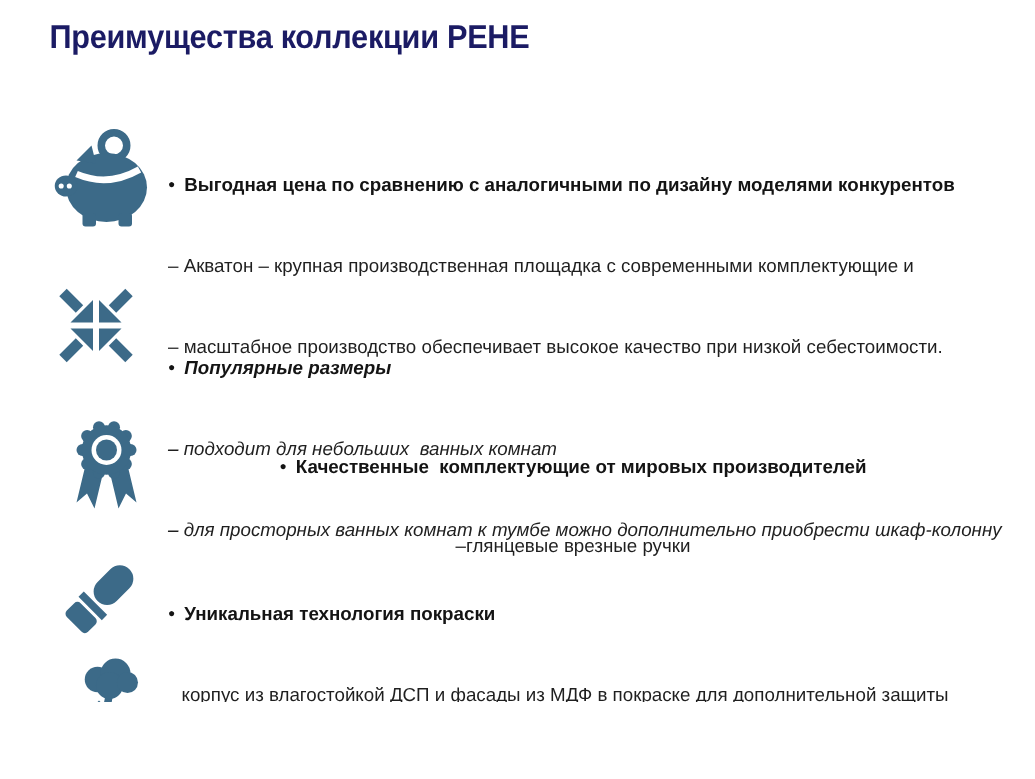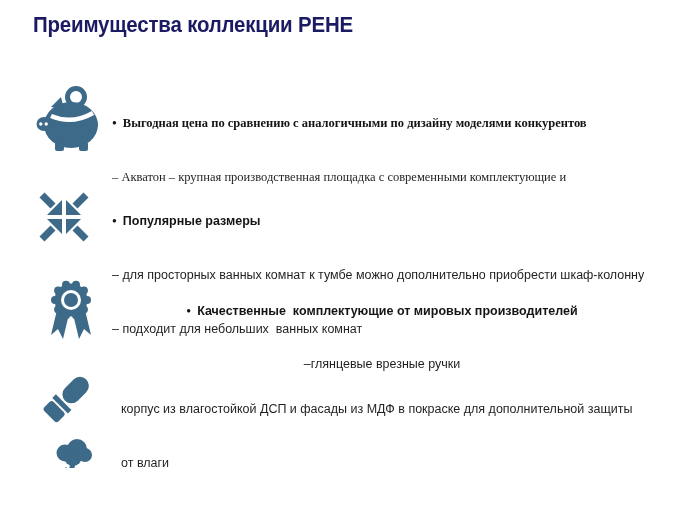--- a/index.html
+++ b/index.html
@@ -14,21 +14,21 @@
     white-space:nowrap;
   }
   .icon { position:absolute; }
   .icon svg { display:block; }
   .txt {
     position:absolute; left:112px; color:#1f1f1f; font-size:12.5px;
     white-space:pre-wrap;
   }
   .hdr { font-weight:bold; color:#141414; }
   .bullet { font-size:8px; vertical-align:2px; margin-right:6px; }
-  .s1 .ln, .s1 .hdr { line-height:26px;font-family:Liberation Serif, serif; }
+  .s1 .ln, .s1 .hdr { line-height:26px; }
   .s2 .ln, .s2 .hdr { line-height:26px; }
   .s3 .ln, .s3 .hdr { line-height:25px;text-align:center; }
   .s4 .ln, .s4 .hdr { line-height:26px; }
   .s4 .ln { padding-left:9px; }
   .s5 .hdr { line-height:23px; text-align:justify; text-align-last:justify; white-space:normal; }
   .s5 .ln  { line-height:23px; font-weight:bold; color:#141414; }
 </style>
 </head>
 <body>
 
@@ -45,20 +45,21 @@
       <ellipse cx="8" cy="40" rx="7.5" ry="7" fill="#3c6a88"></ellipse>
       <circle cx="4.8" cy="40" r="1.7" fill="#ffffff"></circle>
       <circle cx="10.2" cy="40" r="1.7" fill="#ffffff"></circle>
       <rect x="19" y="58" width="9" height="9" rx="2" fill="#3c6a88"></rect>
       <rect x="43" y="58" width="9" height="9" rx="2" fill="#3c6a88"></rect>
     </svg>
   </div>
   <div class="txt s1" style="top:82px; width:540px;">
     <div class="hdr"><span class="bullet">●</span><span>Выгодная цена по сравнению с аналогичными по дизайну моделями конкурентов</span></div>
     <div class="ln">– Акватон – крупная производственная площадка с современными комплектующие и</div>
+    <div class="ln">– масштабное производство обеспечивает высокое качество при низкой себестоимости.</div>
   </div>
 
   <div class="icon" style="left:38px; top:191px;">
     <svg width="52" height="52" viewBox="0 0 52 52">
       <g fill="#3c6a88" stroke="none">
         <g>
           <polygon points="24,24 24,9 9,24"></polygon>
           <line x1="15" y1="15" x2="4" y2="4" stroke="#3c6a88" stroke-width="7"></line>
         </g>
         <g transform="rotate(90 26 26)">
@@ -69,24 +70,24 @@
           <polygon points="24,24 24,9 9,24"></polygon>
           <line x1="15" y1="15" x2="4" y2="4" stroke="#3c6a88" stroke-width="7"></line>
         </g>
         <g transform="rotate(270 26 26)">
           <polygon points="24,24 24,9 9,24"></polygon>
           <line x1="15" y1="15" x2="4" y2="4" stroke="#3c6a88" stroke-width="7"></line>
         </g>
       </g>
     </svg>
   </div>
-  <div class="txt s2" style="top:180px; width:556px;">
+  <div class="txt s2" style="top:204px; width:556px;font-style:italic;">
     <div class="hdr"><span class="bullet">●</span><span>Популярные размеры</span></div>
+    <div class="ln">– подходит для небольших  ванных комнат</div>
     <div class="ln">– для просторных ванных комнат к тумбе можно дополнительно приобрести шкаф-колонну</div>
-    <div class="ln">– подходит для небольших  ванных комнат</div>
   </div>
 
   <div class="icon" style="left:45px; top:275px;">
     <svg width="52" height="68" viewBox="0 0 52 68">
       <g fill="#3c6a88">
         <polygon points="12,35 24,39 18,64 13,54 6,60"></polygon>
         <polygon points="40,35 28,39 34,64 39,54 46,60"></polygon>
         <circle cx="42" cy="25" r="4"></circle>
           <circle cx="38.9" cy="34.4" r="4"></circle>
         <circle cx="31" cy="40.2" r="4"></circle>
@@ -111,20 +112,21 @@
   <div class="icon" style="left:42px; top:374px;">
     <svg width="56" height="54" viewBox="0 0 56 54">
       <g transform="rotate(-45 28 26)" fill="#3c6a88">
         <rect x="2" y="13" width="13" height="20" rx="3"></rect>
         <rect x="17" y="12" width="5" height="22"></rect>
         <rect x="24" y="14" width="30" height="18" rx="9"></rect>
       </g>
     </svg>
   </div>
   <div class="txt s4" style="top:368px; width:540px;">
+    <div class="hdr"><span class="bullet">●</span><span>Уникальная технология покраски</span></div>
     <div class="ln">корпус из влагостойкой ДСП и фасады из МДФ в покраске для дополнительной защиты</div>
     <div class="ln">от влаги</div>
   </div>
 
   <div class="icon" style="left:53px; top:438px;">
     <svg width="40" height="50" viewBox="0 0 40 50">
       <g fill="#3c6a88">
         <circle cx="12" cy="15" r="8.5"></circle>
         <circle cx="24" cy="11" r="10"></circle>
         <circle cx="20" cy="19" r="9"></circle>

